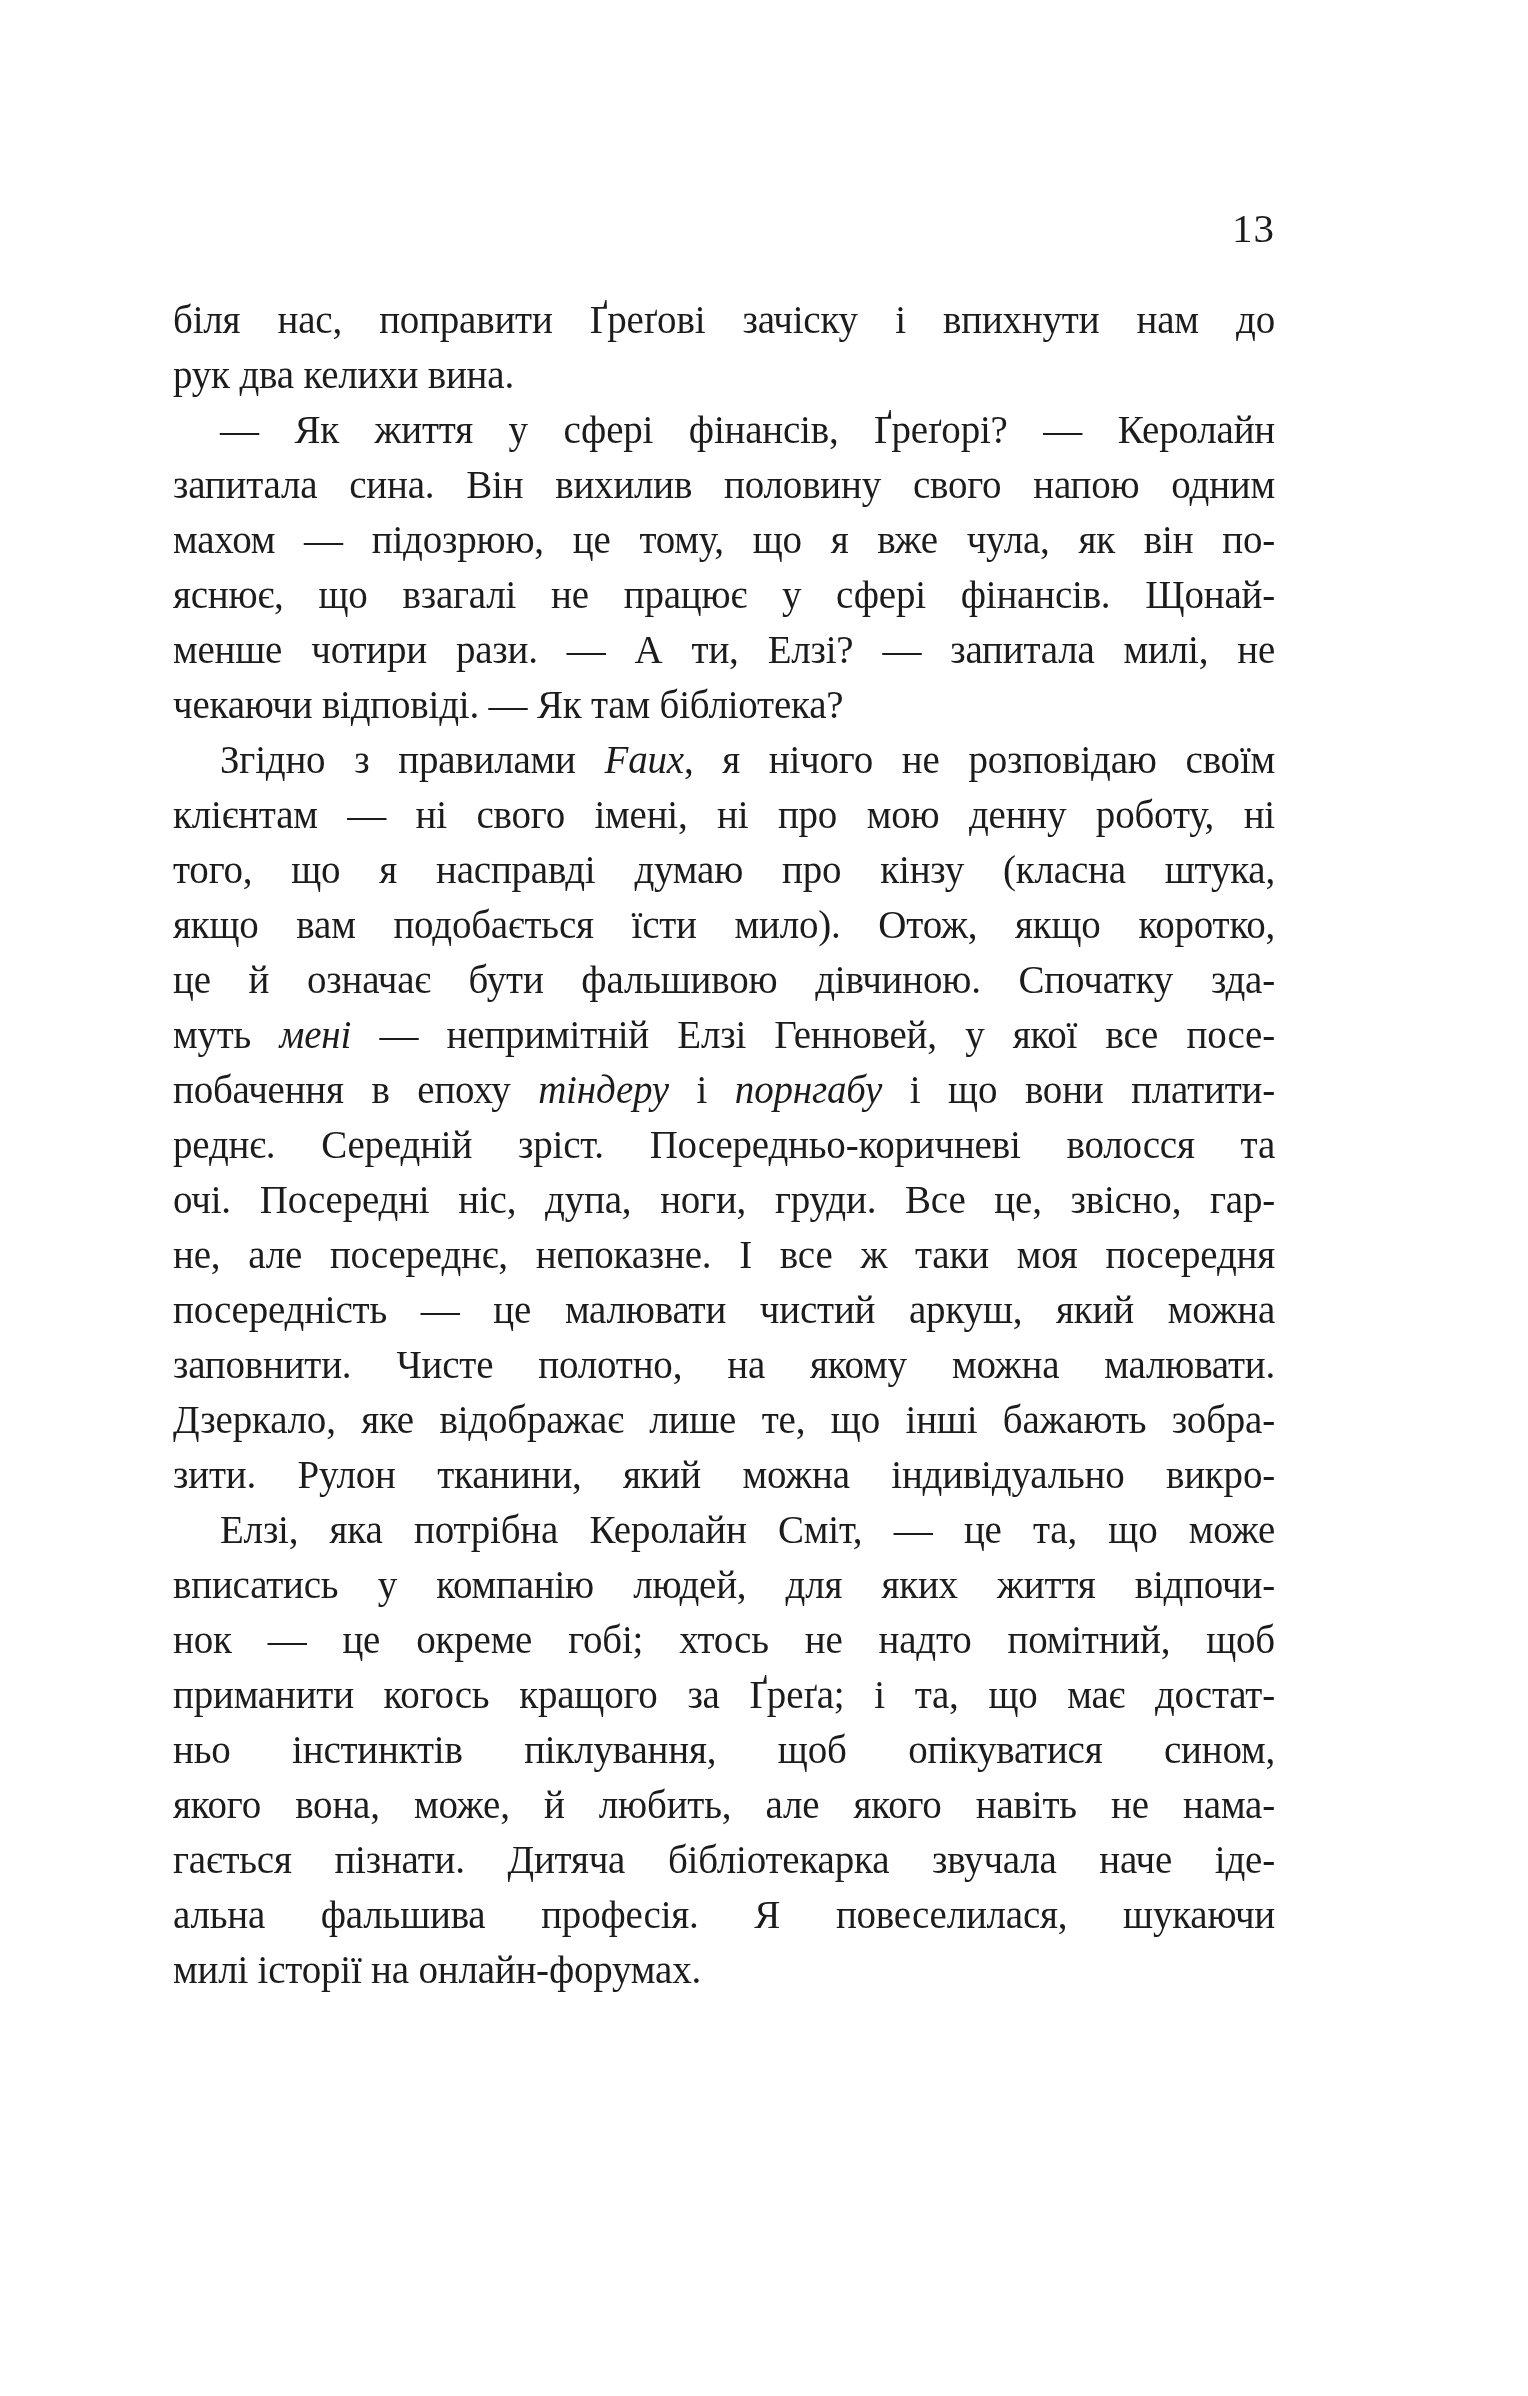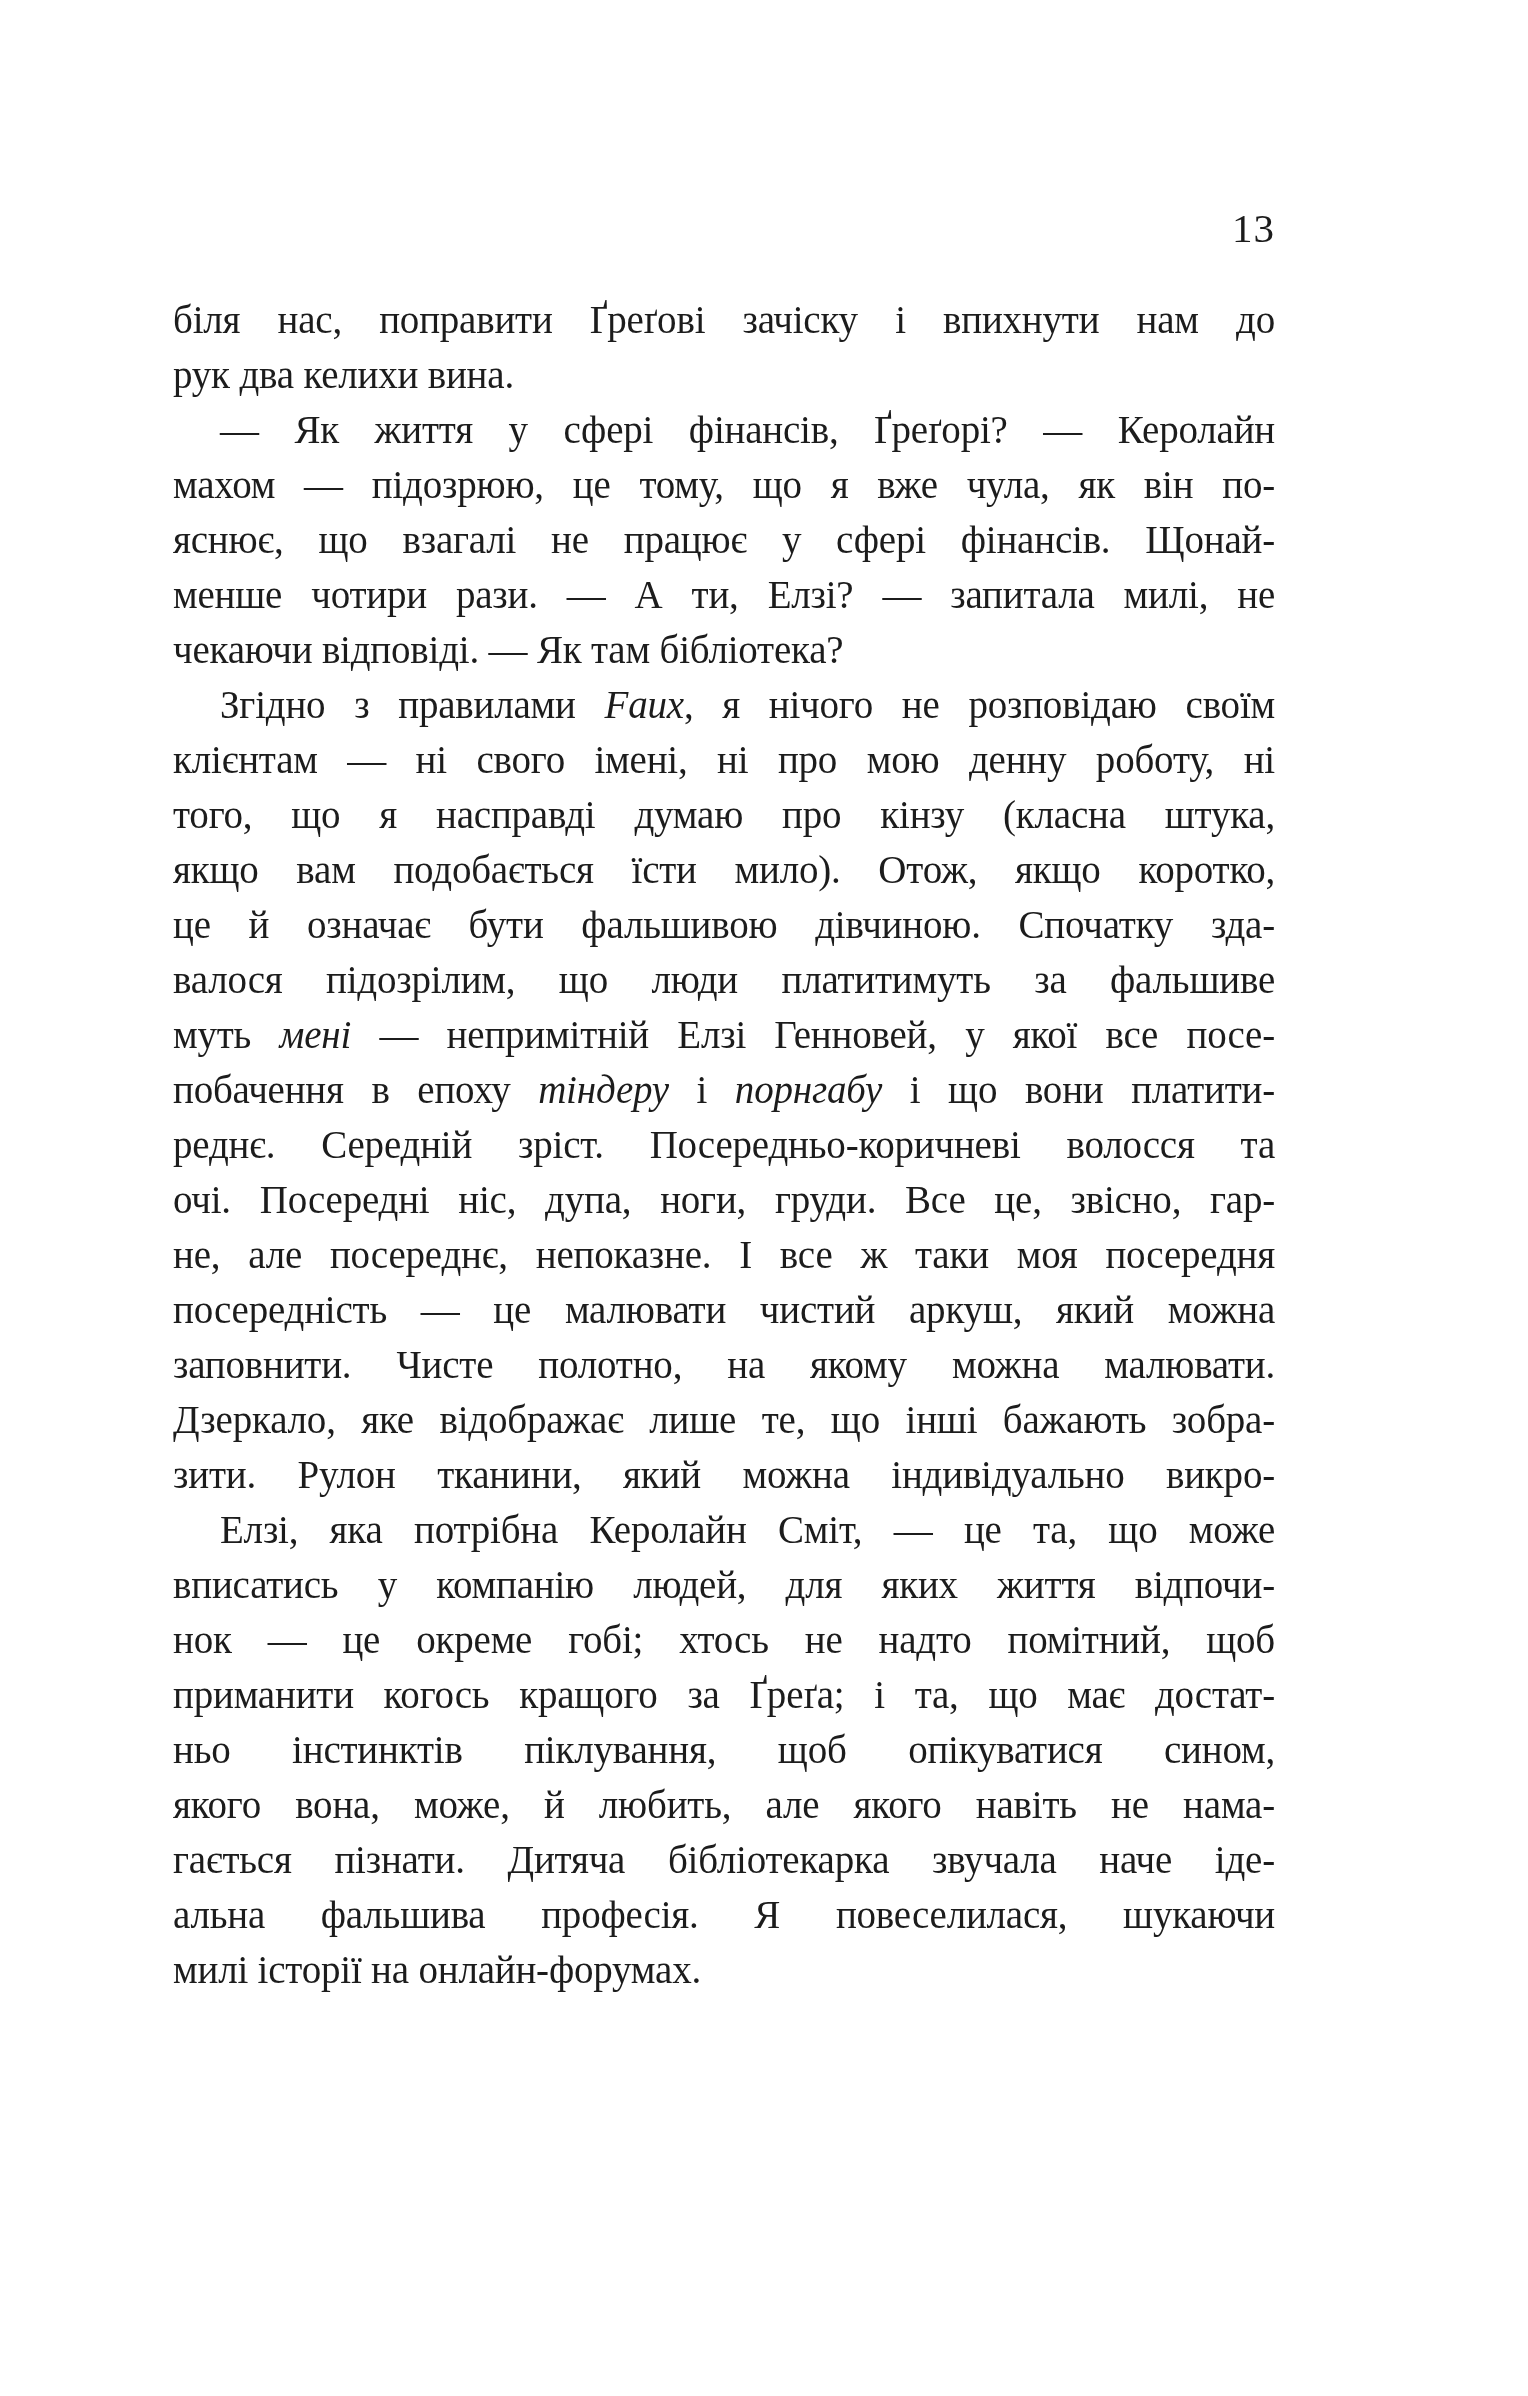--- a/index.html
+++ b/index.html
@@ -53,30 +53,30 @@
 </style>
 </head>
 <body>
 
 <div class="page">
   <div class="page-number">13</div>
   <div class="text-block">
       <div class="line"><span>біля нас, поправити Ґреґові зачіску і впихнути нам до</span></div>
       <div class="line last"><span>рук два келихи вина.</span></div>
       <div class="line indent"><span>— Як життя у сфері фінансів, Ґреґорі? — Керолайн</span></div>
+      <div class="line"><span>запитала сина. Він вихилив половину свого напою одним</span></div>
       <div class="line"><span>махом — підозрюю, це тому, що я вже чула, як він по-</span></div>
       <div class="line"><span>яснює, що взагалі не працює у сфері фінансів. Щонай-</span></div>
       <div class="line"><span>менше чотири рази. — А ти, Елзі? — запитала милі, не</span></div>
       <div class="line last"><span>чекаючи відповіді. — Як там бібліотека?</span></div>
       <div class="line indent"><span>Згідно з правилами </span><em>Faux</em><span>, я нічого не розповідаю своїм</span></div>
       <div class="line"><span>клієнтам — ні свого імені, ні про мою денну роботу, ні</span></div>
       <div class="line"><span>того, що я насправді думаю про кінзу (класна штука,</span></div>
       <div class="line"><span>якщо вам подобається їсти мило). Отож, якщо коротко,</span></div>
       <div class="line"><span>це й означає бути фальшивою дівчиною. Спочатку зда-</span></div>
-      <div class="line"><span>валося підозрілим, що люди платитимуть за фальшиве</span></div>
       <div class="line"><span>муть </span><em>мені</em><span> — непримітній Елзі Генновей, у якої все посе-</span></div>
       <div class="line"><span>побачення в епоху </span><em>тіндеру</em><span> і </span><em>порнгабу</em><span> і що вони платити-</span></div>
       <div class="line"><span>реднє. Середній зріст. Посередньо-коричневі волосся та</span></div>
       <div class="line"><span>очі. Посередні ніс, дупа, ноги, груди. Все це, звісно, гар-</span></div>
       <div class="line"><span>не, але посереднє, непоказне. І все ж таки моя посередня</span></div>
       <div class="line"><span>посередність — це малювати чистий аркуш, який можна</span></div>
       <div class="line"><span>заповнити. Чисте полотно, на якому можна малювати.</span></div>
       <div class="line"><span>Дзеркало, яке відображає лише те, що інші бажають зобра-</span></div>
       <div class="line"><span>зити. Рулон тканини, який можна індивідуально викро-</span></div>
       <div class="line indent"><span>Елзі, яка потрібна Керолайн Сміт, — це та, що може</span></div>

